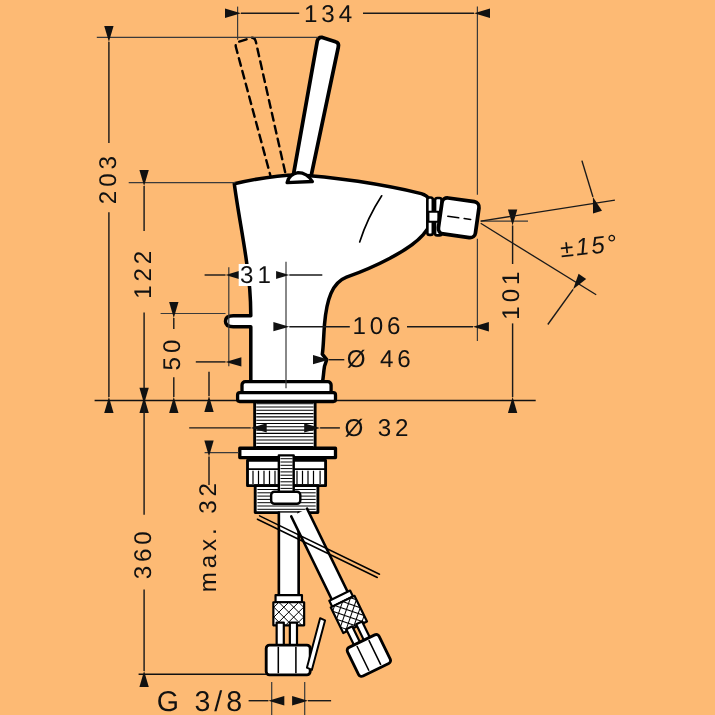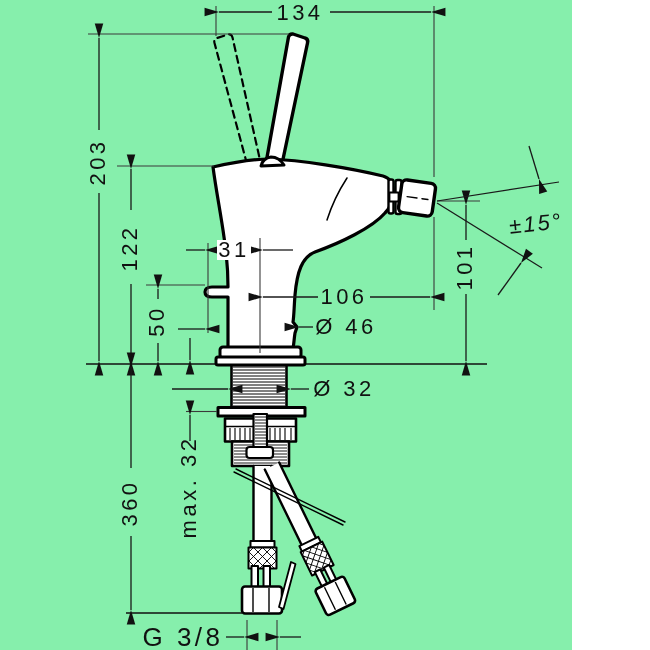--- a/index.html
+++ b/index.html
@@ -1,16 +1,16 @@
 <!DOCTYPE html>
 <html><head>
 <meta charset="utf-8">
 <style>
   html,body{margin:0;padding:0;background:#fff;}
-  #stage{position:relative;width:572px;height:650px;background:#86efac;overflow:hidden;
+  #stage{position:relative;width:650px;height:650px;background:#fdba74;overflow:hidden;
          font-family:"Liberation Sans", sans-serif;}
   svg text{font-family:"Liberation Sans", sans-serif;font-size:22px;letter-spacing:3.5px;fill:#111;}
   svg text.big{font-size:26px;}
   svg text.ital{font-style:italic;font-size:22px;letter-spacing:2px;}
   .obj{stroke:#000;fill:#fff;stroke-linejoin:round;stroke-linecap:round;}
   .dim{stroke:#1a1a1a;stroke-width:1.3;fill:none;}
   .ext{stroke:#3a3a3a;stroke-width:1.1;fill:none;}
   .hatch{stroke:#000;fill:none;}
 </style>
 </head>

